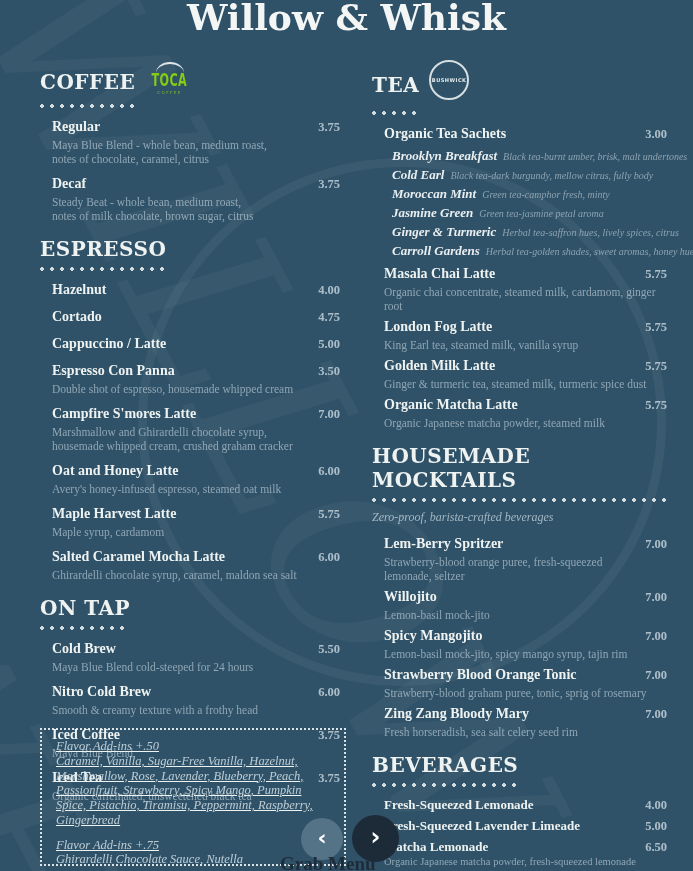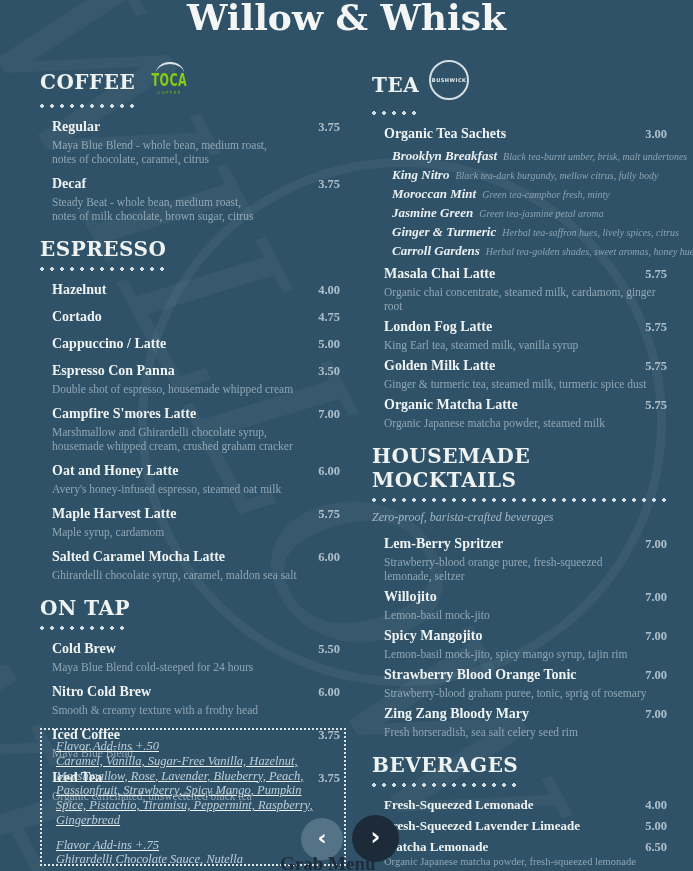--- a/index.html
+++ b/index.html
@@ -212,21 +212,21 @@
             </span>
           </div>
           <div class="dots" style="width: 47px;"></div>
           <div class="item">
             <div class="item-row">
               <span class="item-name">Organic Tea Sachets</span>
               <span class="item-price">3.00</span>
             </div>
             <div class="subitems">
               <div class="subitem"><span class="sub-name">Brooklyn Breakfast</span><span class="sub-desc">Black tea-burnt umber, brisk, malt undertones</span></div>
-              <div class="subitem"><span class="sub-name">King Nitro</span><span class="sub-desc">Black tea-dark burgundy, mellow citrus, fully body</span></div>
+              <div class="subitem"><span class="sub-name">Cold Earl</span><span class="sub-desc">Black tea-dark burgundy, mellow citrus, fully body</span></div>
               <div class="subitem"><span class="sub-name">Moroccan Mint</span><span class="sub-desc">Green tea-camphor fresh, minty</span></div>
               <div class="subitem"><span class="sub-name">Jasmine Green</span><span class="sub-desc">Green tea-jasmine petal aroma</span></div>
               <div class="subitem"><span class="sub-name">Ginger &amp; Turmeric</span><span class="sub-desc">Herbal tea-saffron hues, lively spices, citrus</span></div>
               <div class="subitem"><span class="sub-name">Carroll Gardens</span><span class="sub-desc">Herbal tea-golden shades, sweet aromas, honey hues</span></div>
             </div>
           </div>
           <div class="item">
             <div class="item-row">
               <span class="item-name">Masala Chai Latte</span>
               <span class="item-price">5.75</span>

